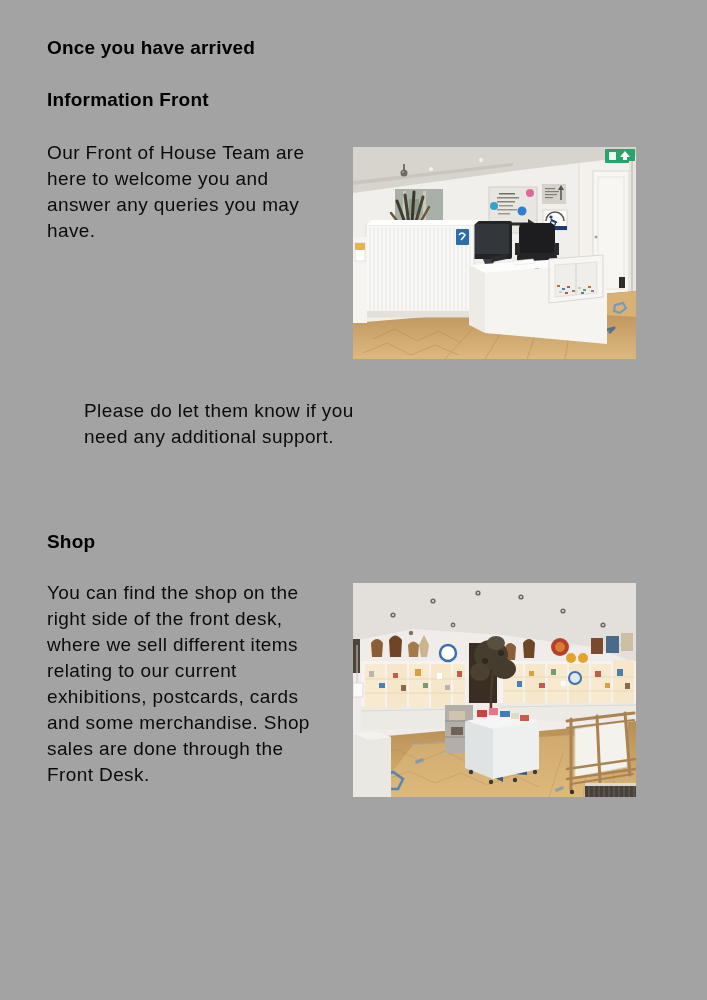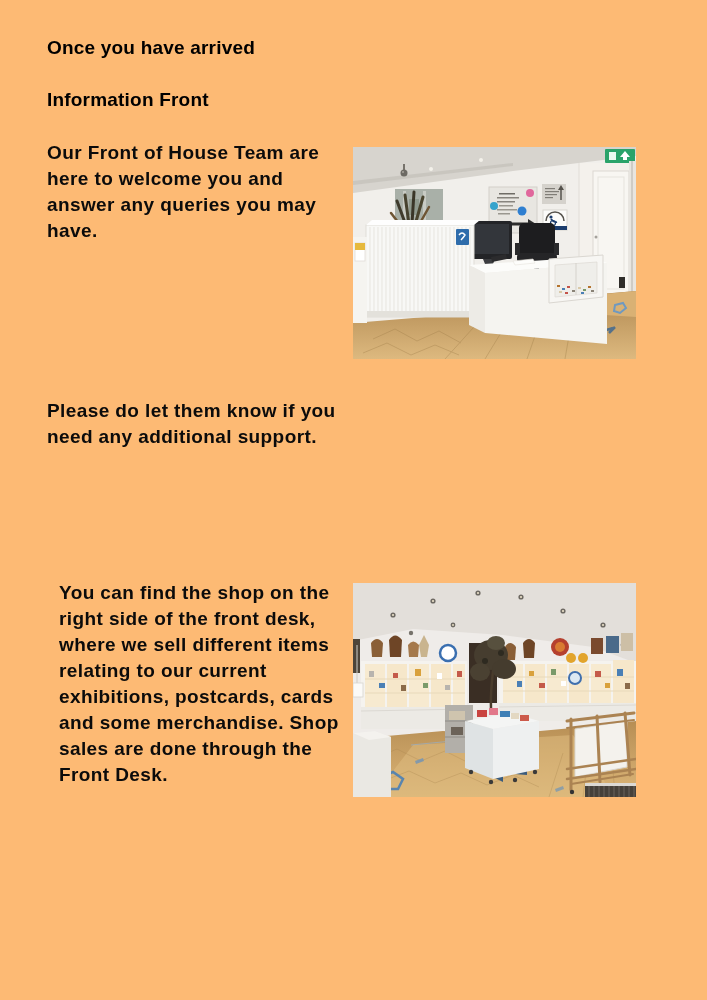--- a/index.html
+++ b/index.html
@@ -1,57 +1,58 @@
 <!DOCTYPE html>
 <html><head>
 <meta charset="utf-8">
 <style>
   html,body{margin:0;padding:0;background:#ffffff;}
   .page{
     position:relative;
     width:707px;height:1000px;
-    background:#fdba74;
+    background:#a3a3a3;
     overflow:hidden;
     font-family:"Liberation Sans", sans-serif;
     color:#000000;
   }
   .tblock{position:absolute;left:47px;width:300px;margin:0;}
   .heading{
     font-size:19px;font-weight:700;line-height:24px;letter-spacing:0.2px;
     white-space:pre-line;
   }
   .para{
-    font-size:19px;font-weight:700;line-height:26px;letter-spacing:0.4px;
+    font-size:19px;font-weight:400;line-height:26px;letter-spacing:0.4px;
     white-space:pre-line;color:#0b0b0b;
   }
   .h-arrived{top:36px;}
   .h-infodesk{top:88px;}
   .p-one{top:140px;}
   .p-two{top:268px;}
-  .p-three{top:398px;}
+  .p-three{top:398px;margin-left:37px;}
   .h-shop{top:530px;}
-  .p-shop{top:580px;margin-left:12px;}
+  .p-shop{top:580px;}
   figure.photo{position:absolute;margin:0;padding:0;line-height:0;}
   .photo-infodesk{left:353px;top:147px;width:283px;height:212px;}
   .photo-shop{left:353px;top:583px;width:283px;height:214px;}
   figure.photo svg{display:block;width:100%;height:100%;}
 </style>
 </head>
 <body>
 
 <div class="page">
 
   <p class="tblock heading h-arrived">Once you have arrived</p>
   <p class="tblock heading h-infodesk">Information Front</p>
   <p class="tblock para p-one">Our Front of House Team are
 here to welcome you and
 answer any queries you may
 have.</p>
   <p class="tblock para p-three">Please do let them know if you
 need any additional support.</p>
+  <p class="tblock heading h-shop">Shop</p>
   <p class="tblock para p-shop">You can find the shop on the
 right side of the front desk,
 where we sell different items
 relating to our current
 exhibitions, postcards, cards
 and some merchandise. Shop
 sales are done through the
 Front Desk.</p>
 
   <figure class="photo photo-infodesk">

